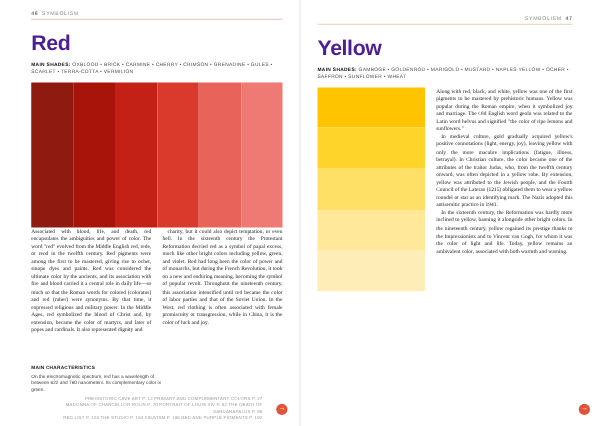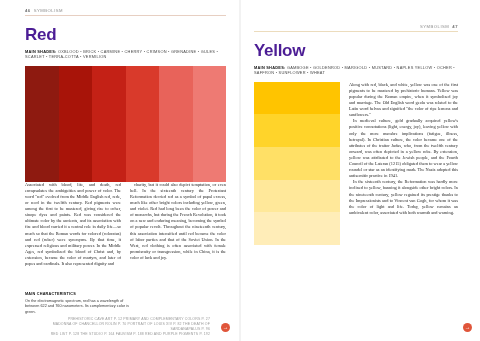--- a/index.html
+++ b/index.html
@@ -5,21 +5,21 @@
   html,body{margin:0;padding:0;}
   body{
     width:480px;height:341px;
     background:#ffffff;
     font-family:"Liberation Serif", serif;
     overflow:hidden;
   }
   .spread{display:flex;width:480px;height:341px;}
   .page{position:relative;width:240px;height:341px;box-sizing:border-box;background:#fff;}
   .page-left{padding:0 14px 0 25px;}
-  .page-right{padding:16px 22px 0 14px;}
+  .page-right{padding:4px 22px 0 14px;}
 
   
   .runhead{
     display:flex;align-items:flex-end;
     height:13px;
     font-family:"Liberation Sans", sans-serif;
     font-size:4.2px;letter-spacing:.5px;
     color:#8c8c8c;text-transform:uppercase;
   }
   .runhead.left{justify-content:flex-start;gap:3px;}

